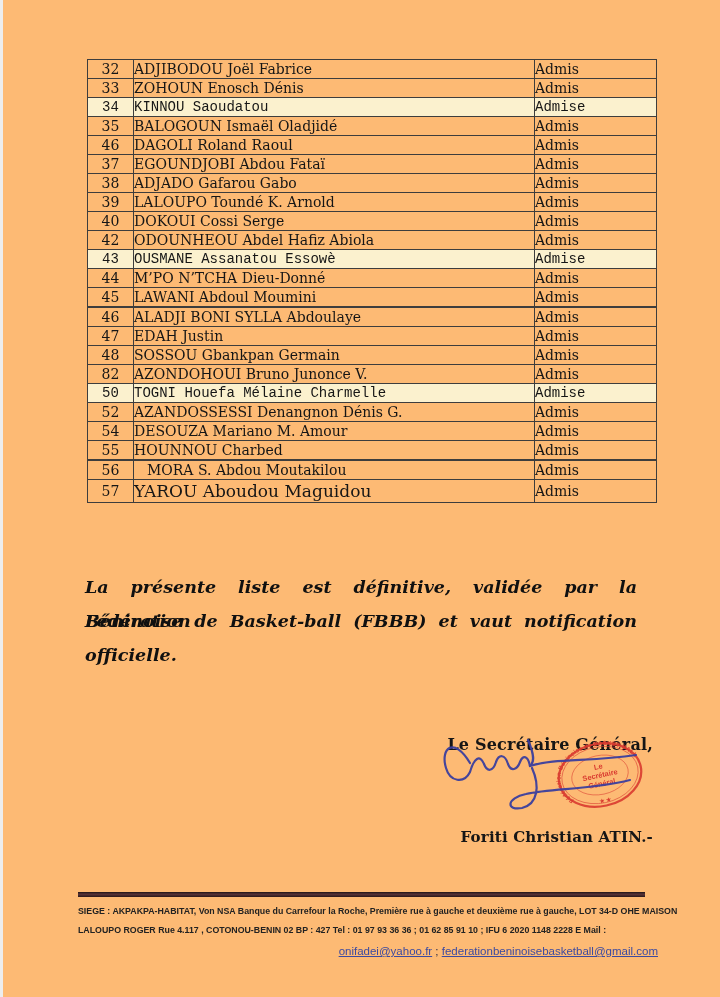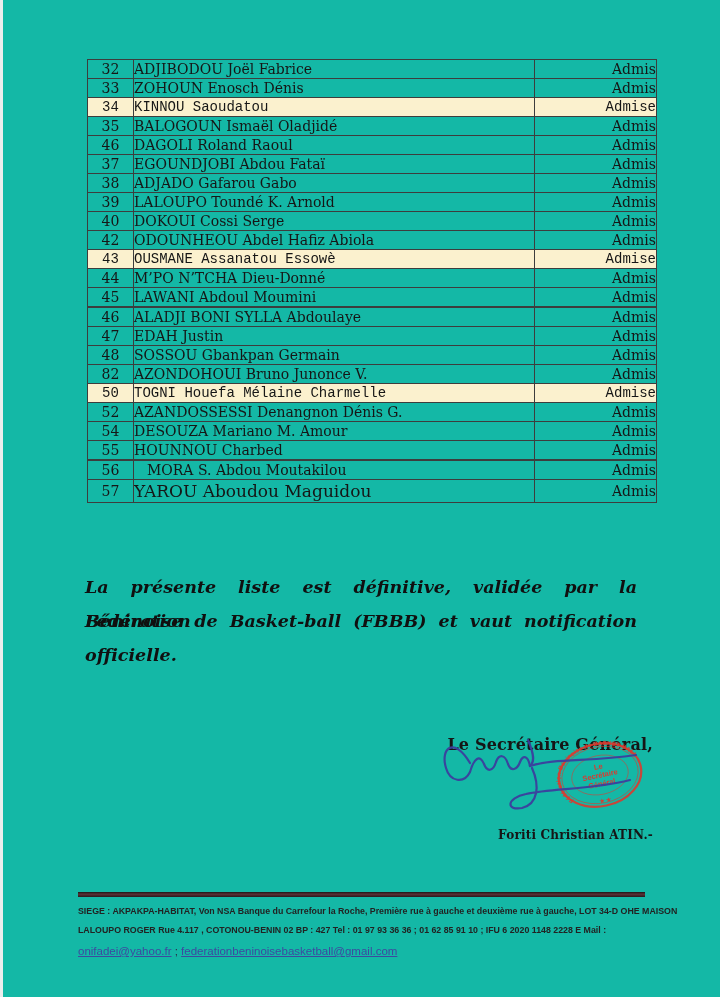--- a/index.html
+++ b/index.html
@@ -1,35 +1,35 @@
 <!DOCTYPE html>
 <html><head>
 <meta charset="utf-8">
 <style>
   html,body{margin:0;padding:0;background:#ffffff;}
   .page{
-    position:relative;width:720px;height:997px;background:#14b8a6;
+    position:relative;width:720px;height:997px;background:#fdba74;
     font-family:"DejaVu Serif","Liberation Serif",serif;color:#161616;
     overflow:hidden;
   }
   .scan-edge{position:absolute;left:0;top:0;width:3px;height:100%;background:#ededed;}
 
   
   table.admission{
     position:absolute;left:87px;top:59px;width:566px;
     border-collapse:collapse;table-layout:fixed;
   }
   table.admission td{
     border:1px solid #3d3d3d;height:18px;padding:0;
     font-size:14px;line-height:17px;vertical-align:middle;
     white-space:nowrap;overflow:hidden;
   }
   td.c-num{width:45px;text-align:center;}
   td.c-name{width:400px;padding-left:8px;}
-  td.c-status{width:121px;padding-left:6px;text-align:right;}
+  td.c-status{width:121px;padding-left:6px;}
   tr.hl td{background:#fbf1ce;font-family:Liberation Mono, monospace;}
   tr.tb td{border-bottom-width:2px;}
   tr.lg td{height:22px;}
   tr.lg td.c-name{font-size:17px;}
   tr.ind td.c-name{padding-left:13px;}
 
   
   .closing{
     position:absolute;left:85px;top:570px;width:552px;
     font-weight:bold;font-style:italic;font-size:17.5px;color:#101010;
@@ -41,36 +41,37 @@
   .sec-title{
     position:absolute;right:67px;top:707px;
     font-weight:bold;font-size:16px;letter-spacing:.2px;white-space:nowrap;margin-top:28px;
   }
   .sign-area{position:absolute;left:440px;top:728px;width:235px;height:100px;}
   .stamp{position:absolute;left:108px;top:6px;width:104px;height:82px;}
   .stamp text{font-family:"Liberation Sans",sans-serif;font-weight:bold;}
   .sig-ink{position:absolute;left:0;top:0;width:235px;height:100px;}
   .sec-name{
     position:absolute;right:67px;top:828px;
-    font-weight:bold;font-size:12px;letter-spacing:.2px;white-space:nowrap;
+    font-weight:bold;font-size:15px;letter-spacing:.2px;white-space:nowrap;
   }
 
   
   .footer-bar{
     position:absolute;left:78px;top:892px;width:567px;height:5px;
     background:linear-gradient(#1f1416,#5a3337 45%,#2a191b);
   }
   .footer{
     position:absolute;left:78px;top:902px;width:580px;
     font-family:"Liberation Sans",sans-serif;font-size:8.8px;font-weight:bold;
     color:#222;line-height:19px;white-space:nowrap;
   }
   .footer .emails{
     font-size:11.5px;font-weight:normal;line-height:21px;margin-top:1px;
     font-family:"Liberation Sans",sans-serif;
+    text-align:right;
   }
   .footer a{color:#3c4aa0;text-decoration:underline;cursor:pointer;}
   .footer .sep{color:#2a2a46;text-decoration:none;}
 </style>
 </head>
 <body>
 
 <div class="page">
   <div class="scan-edge"></div>
 

